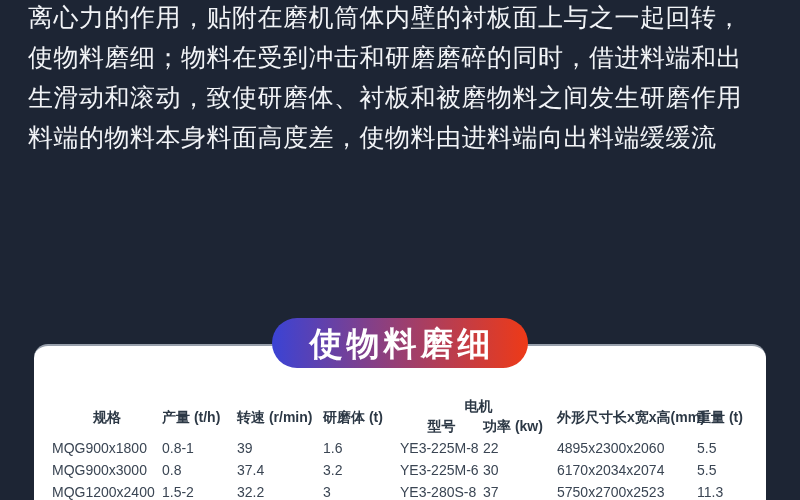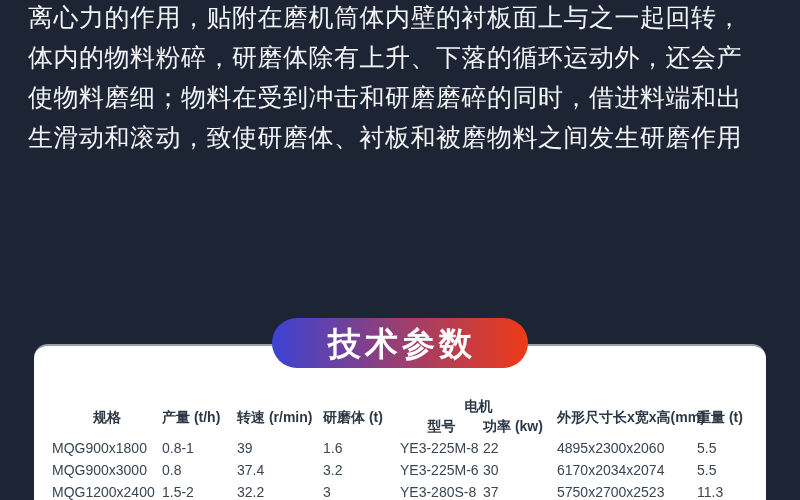--- a/index.html
+++ b/index.html
@@ -65,27 +65,27 @@
   table.spec thead tr.sub-row { height: 21px; }
   table.spec tbody tr { height: 22px; }
   .al { text-align: left; }
   .ac { text-align: center; }
 </style>
 </head>
 <body>
 
 <div class="intro">
   <div class="line">离心力的作用，贴附在磨机筒体内壁的衬板面上与之一起回转，</div>
-  <div class="line">体内的物料粉碎，研磨体除有上升、下落的循环运动外，还会产</div>
   <div class="line">使物料磨细；物料在受到冲击和研磨磨碎的同时，借进料端和出</div>
   <div class="line">生滑动和滚动，致使研磨体、衬板和被磨物料之间发生研磨作用</div>
+  <div class="line">料端的物料本身料面高度差，使物料由进料端向出料端缓缓流</div>
 </div>
 
 <div class="banner">
-  <span class="banner-label">技术参数</span>
+  <span class="banner-label">使物料磨细</span>
 </div>
 
 <div class="card">
   <table class="spec">
     <colgroup>
       <col style="width:110px">
         <col style="width:75px">
         <col style="width:86px">
         <col style="width:77px">
       <col style="width:83px">

